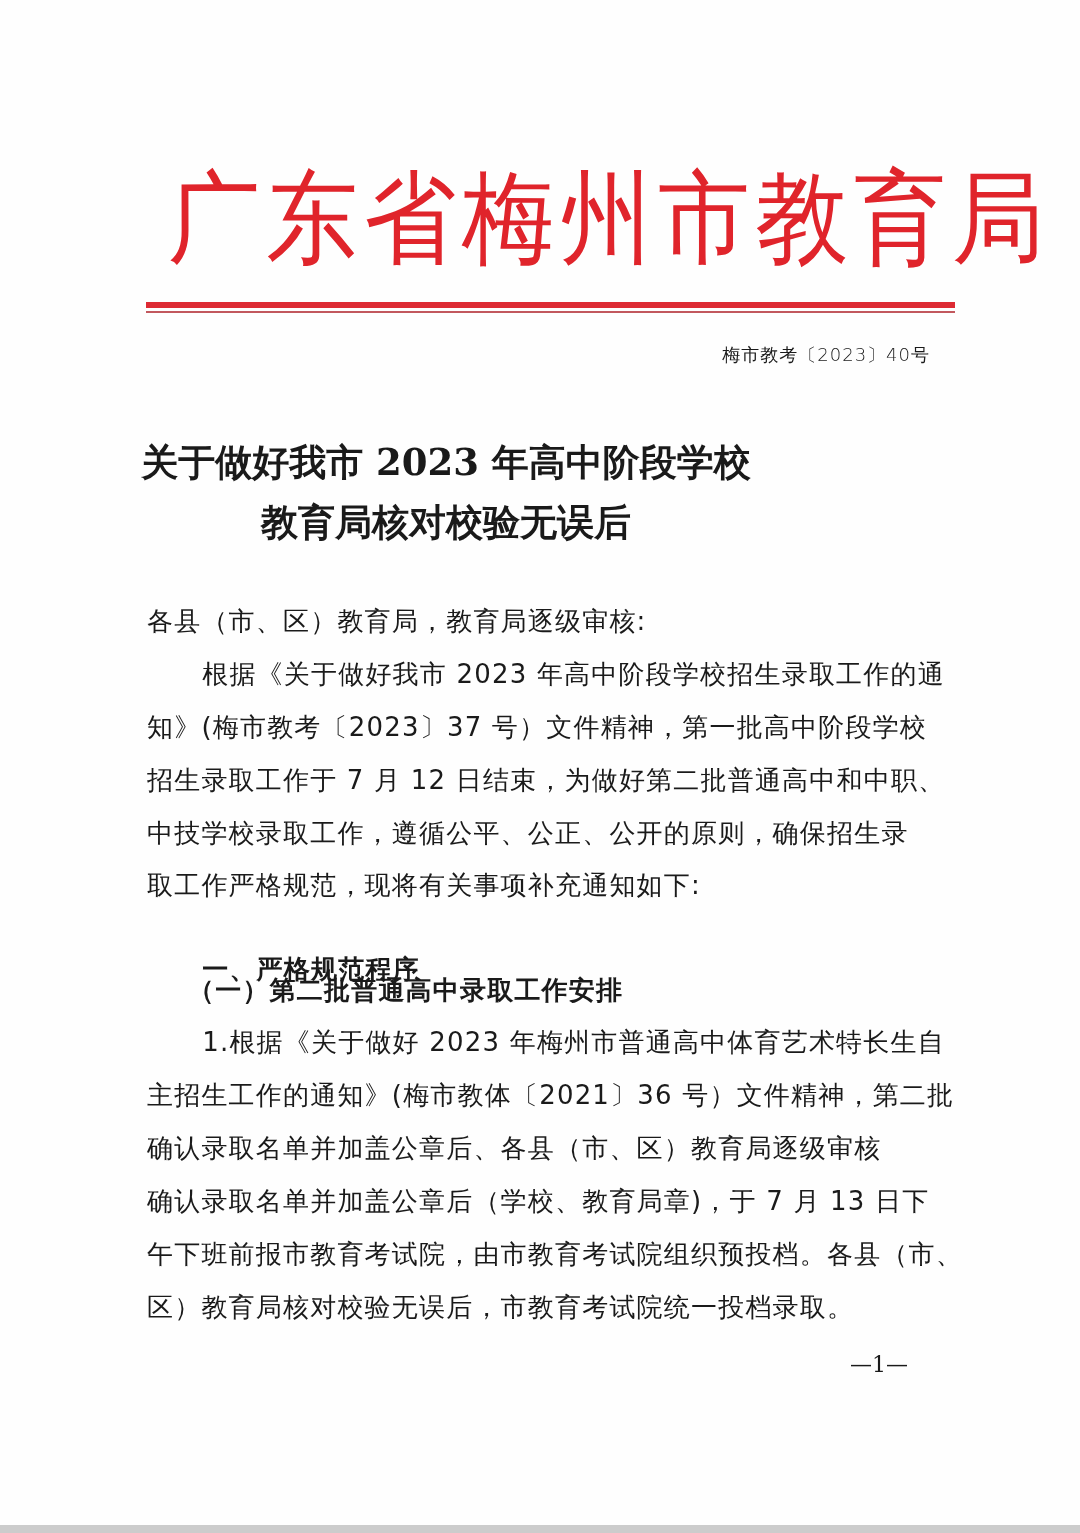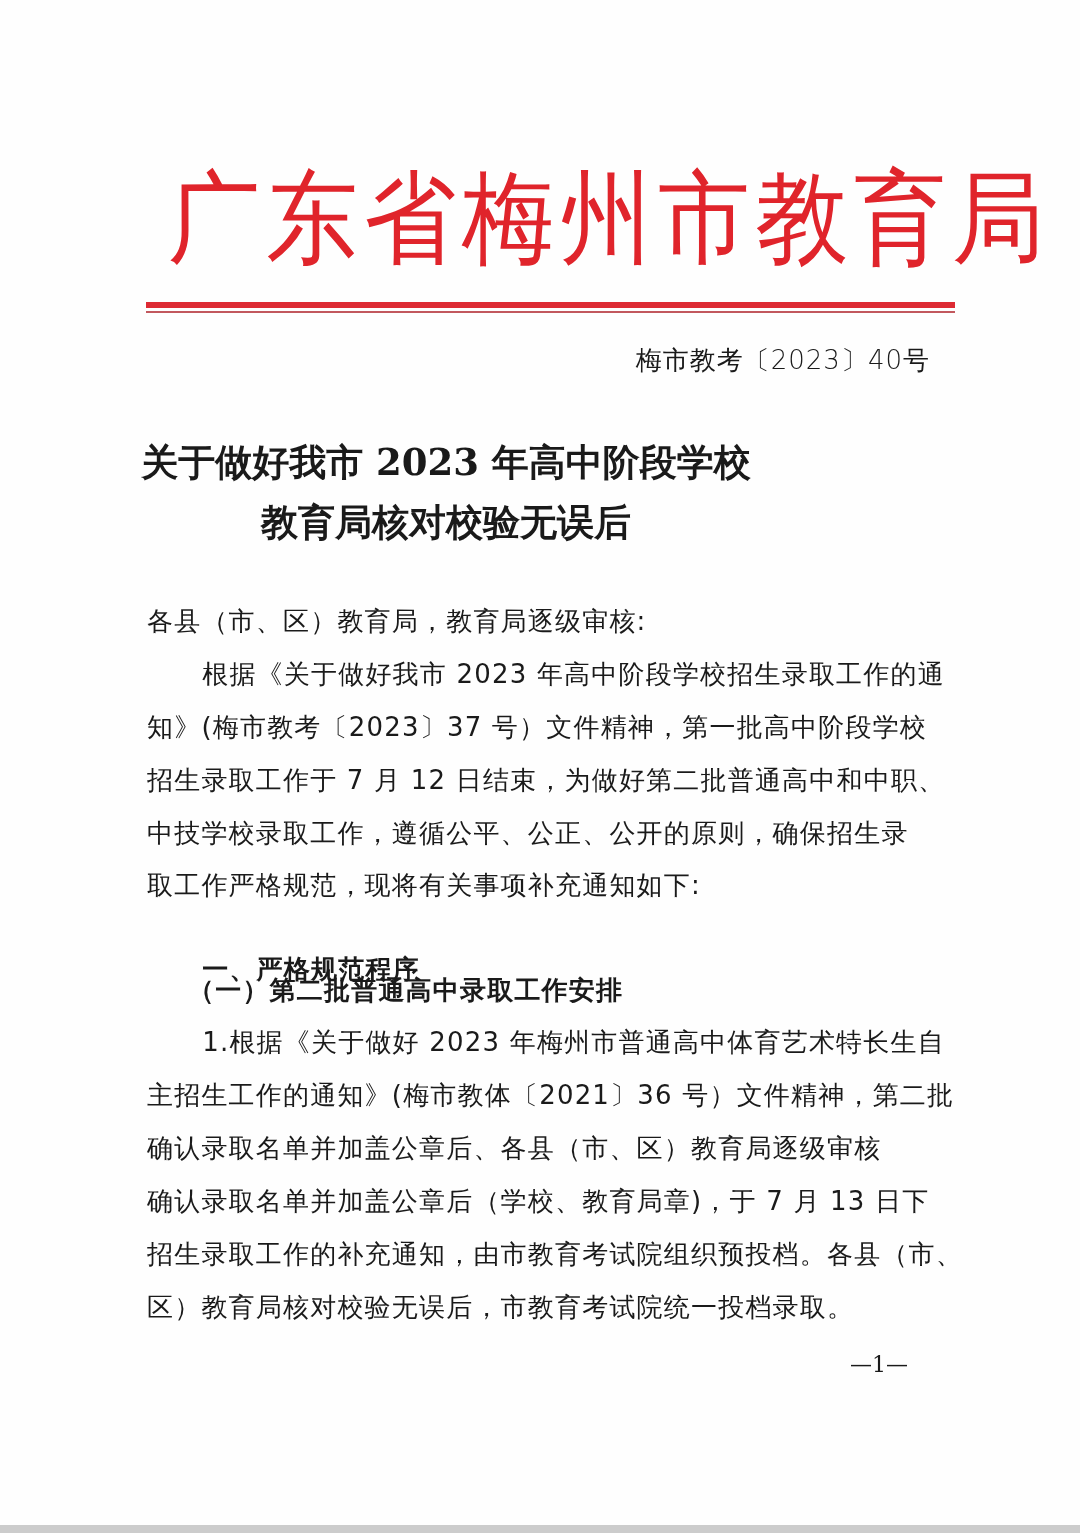--- a/index.html
+++ b/index.html
@@ -19,21 +19,21 @@
   .rule-thick {
     position: absolute; left: 146px; top: 302px; width: 809px; height: 6px;
     background: #dd2a33;
   }
   .rule-thin {
     position: absolute; left: 146px; top: 311px; width: 809px; height: 2px;
     background: #c2585e;
   }
   .doc-number {
     position: absolute; right: 150px; top: 343px;
-    font-size: 26px; letter-spacing: 1px; white-space: nowrap;
+    font-size: 18px; letter-spacing: 1px; white-space: nowrap;
     font-family: "DejaVu Sans", "Liberation Sans", sans-serif; font-weight: 300;
   }
   .title {
     position: absolute; left: 0; width: 892px; text-align: center;
     font-size: 37px; font-weight: bold; white-space: nowrap;
     font-family: "DejaVu Serif", "Liberation Serif", serif;
   }
   .title.l1 { top: 438px; }
   .title.l2 { top: 498px; }
   .line {
@@ -67,18 +67,18 @@
 <div class="line" style="top:710px">知》(梅市教考〔2023〕37 号）文件精神，第一批高中阶段学校</div>
 <div class="line" style="top:763px">招生录取工作于 7 月 12 日结束，为做好第二批普通高中和中职、</div>
 <div class="line" style="top:816px">中技学校录取工作，遵循公平、公正、公开的原则，确保招生录</div>
 <div class="line" style="top:868px">取工作严格规范，现将有关事项补充通知如下:</div>
 <div class="line bold" style="top:952px;left:175px">　一、严格规范程序</div>
 <div class="line bold" style="top:973px;left:188px">（一）第二批普通高中录取工作安排</div>
 <div class="line" style="top:1025px;left:175px">　1.根据《关于做好 2023 年梅州市普通高中体育艺术特长生自</div>
 <div class="line" style="top:1078px">主招生工作的通知》(梅市教体〔2021〕36 号）文件精神，第二批</div>
 <div class="line" style="top:1131px">确认录取名单并加盖公章后、各县（市、区）教育局逐级审核</div>
 <div class="line" style="top:1184px">确认录取名单并加盖公章后（学校、教育局章)，于 7 月 13 日下</div>
-<div class="line" style="top:1237px">招生录取工作的补充通知，由市教育考试院组织预投档。各县（市、</div>
+<div class="line" style="top:1237px">午下班前报市教育考试院，由市教育考试院组织预投档。各县（市、</div>
 <div class="line" style="top:1290px">区）教育局核对校验无误后，市教育考试院统一投档录取。</div>
 
 <div class="page-num">—1—</div>
 
 <div class="bottom-bar"></div>
 
 </body></html>

